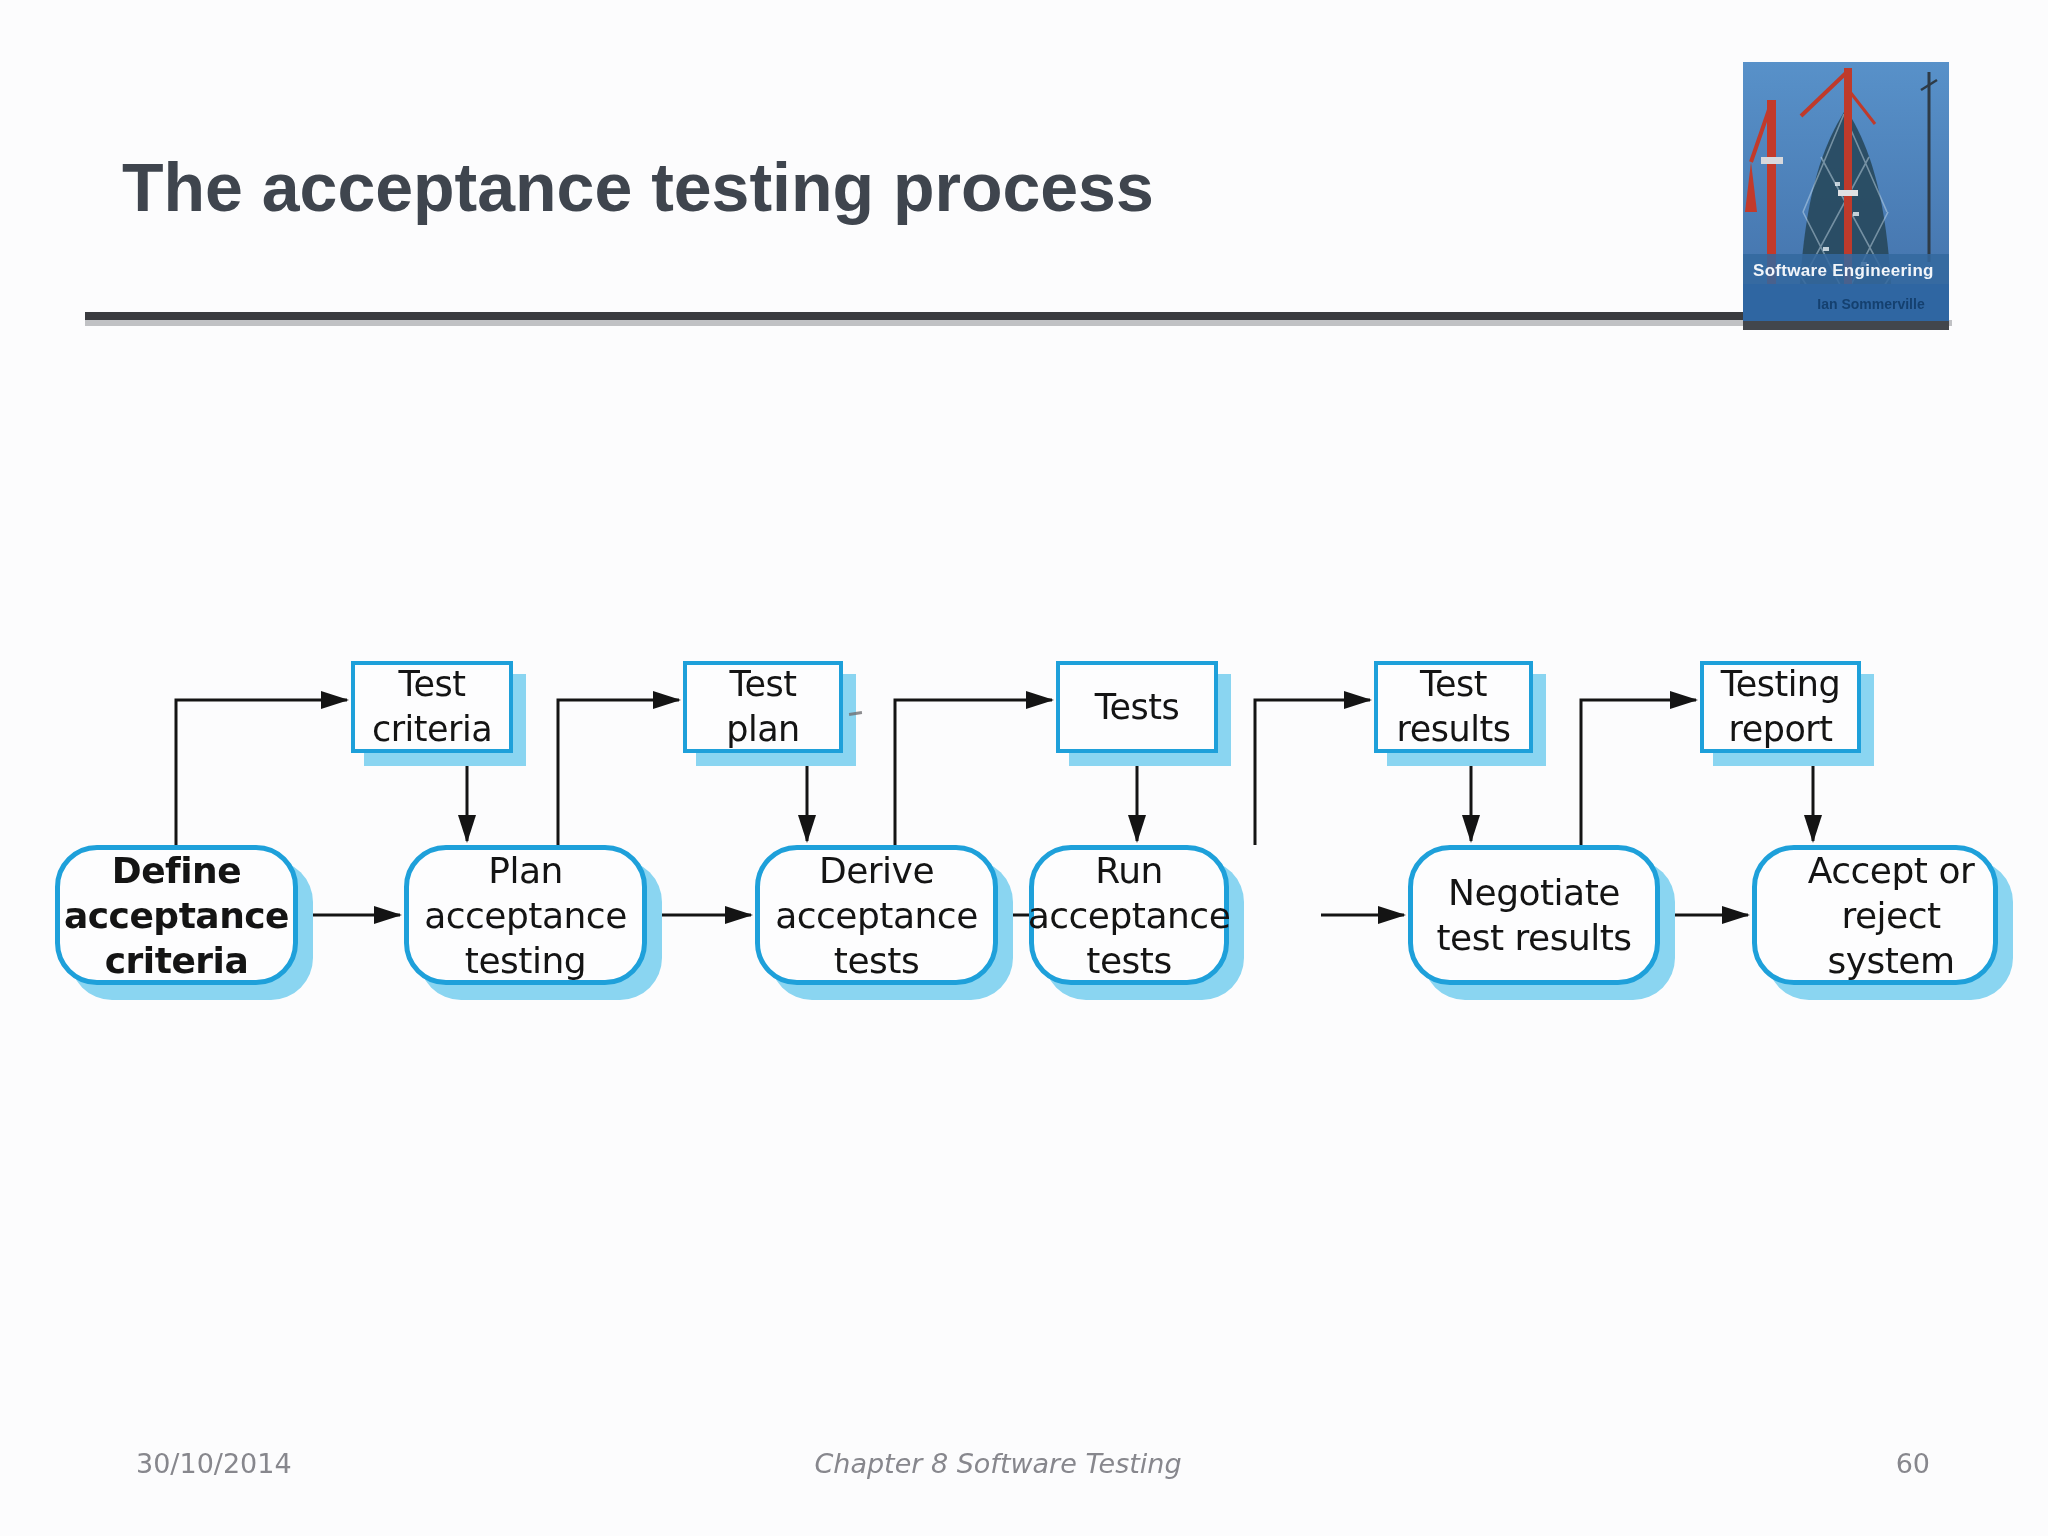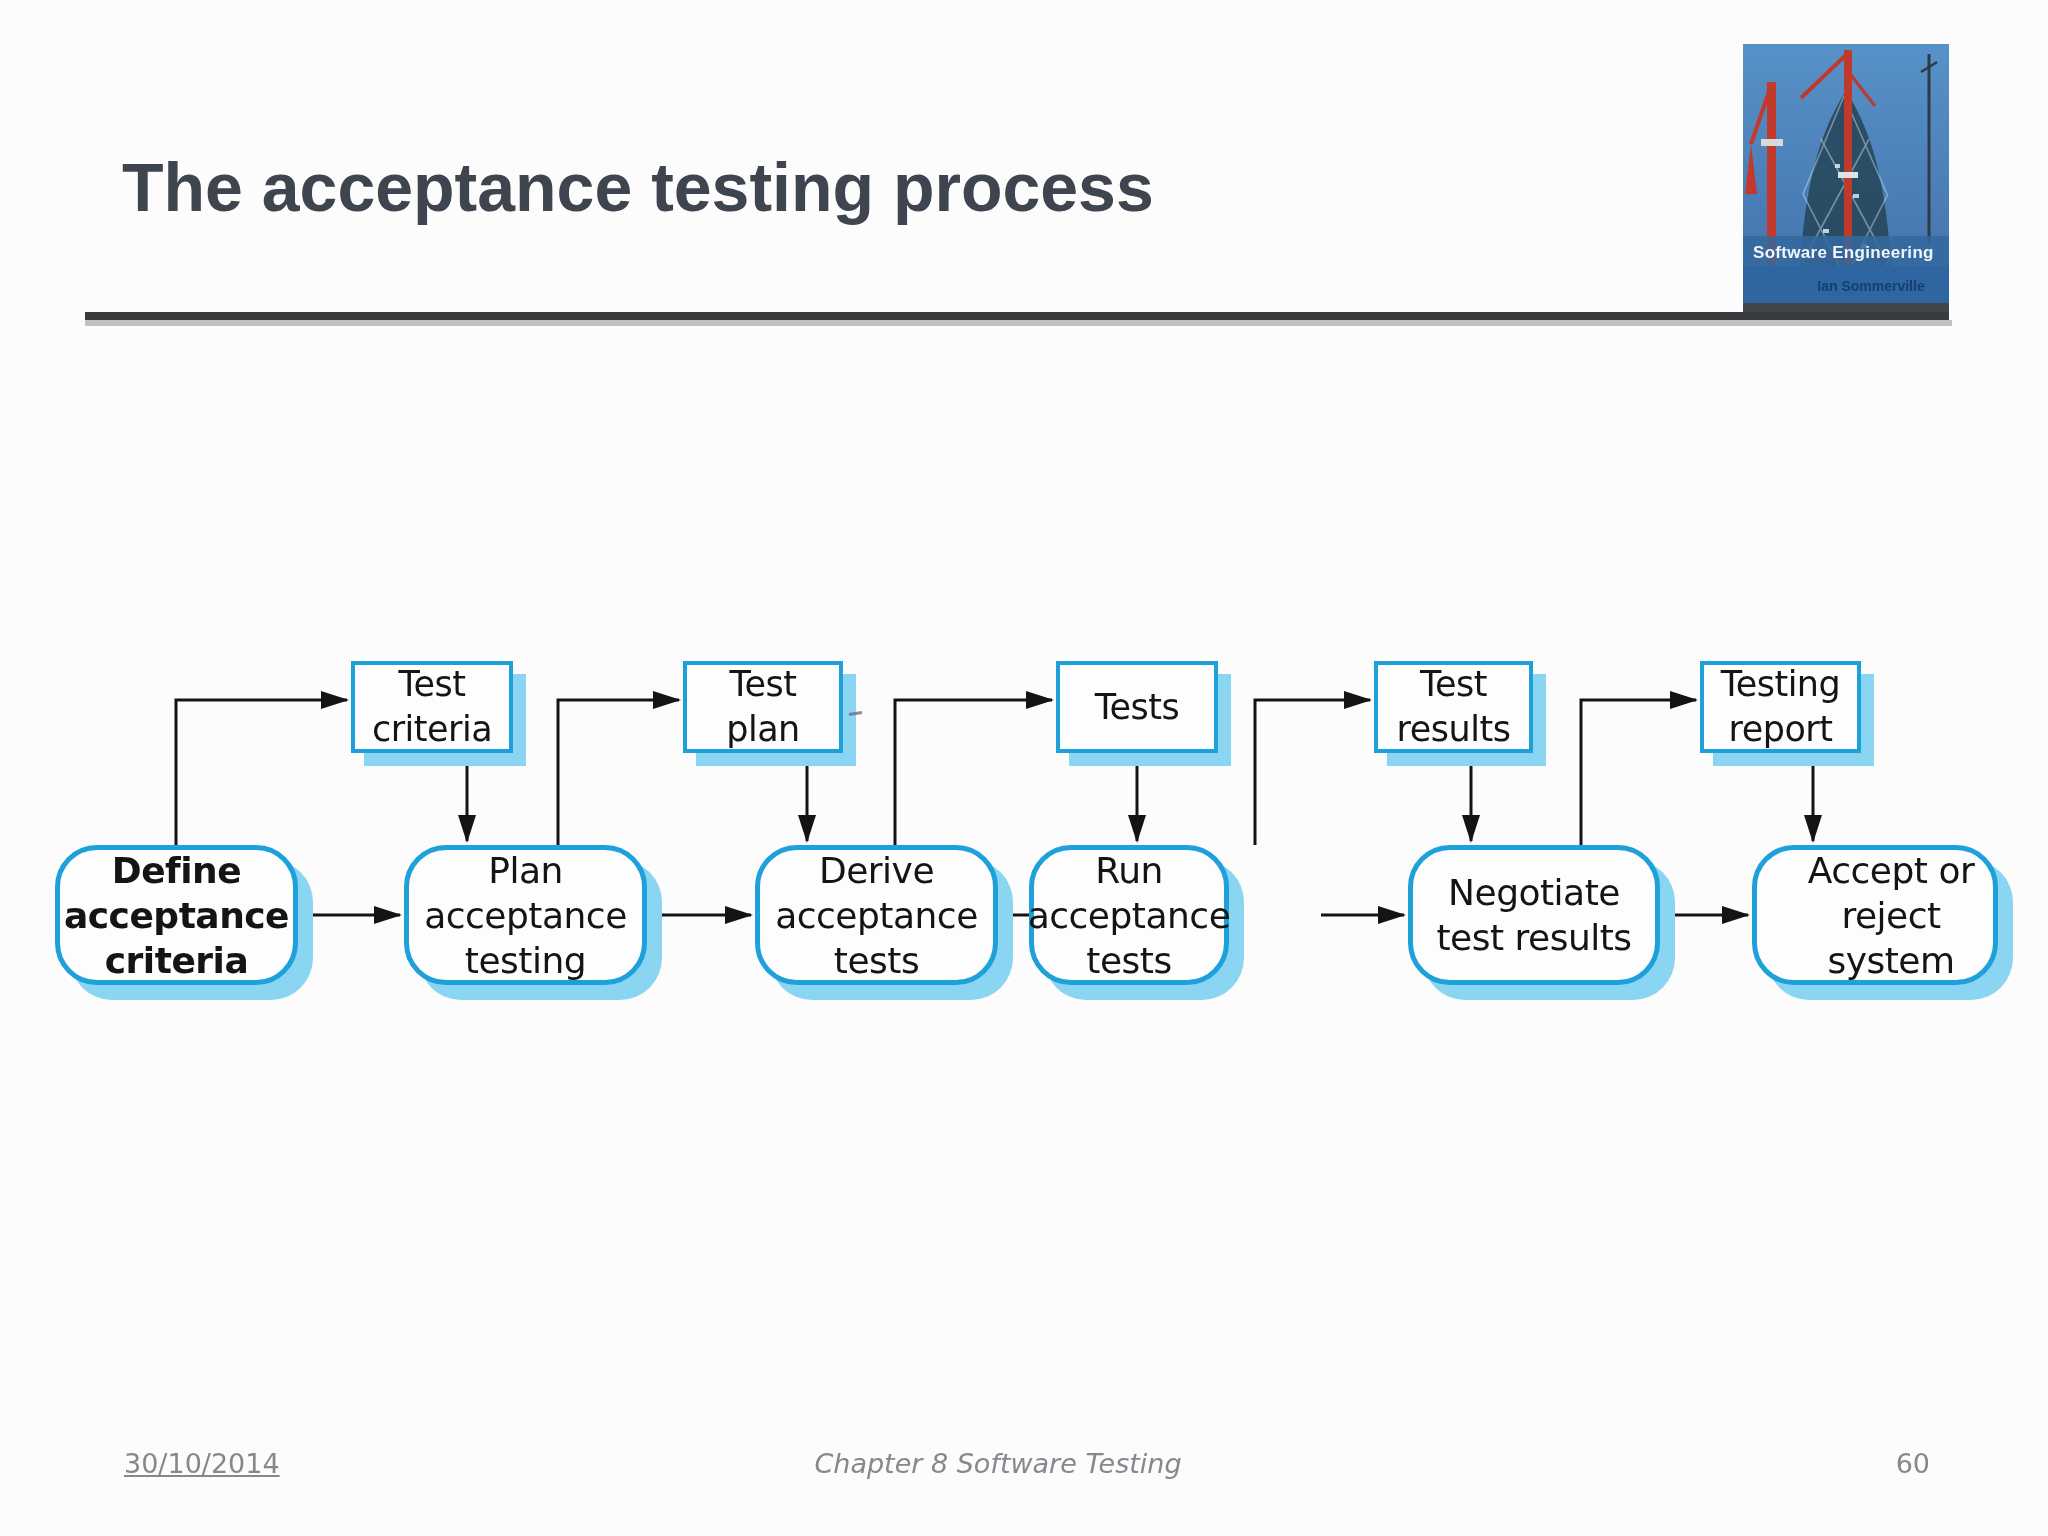--- a/index.html
+++ b/index.html
@@ -10,21 +10,21 @@
   }
   
   .title{
     position:absolute;left:122px;top:148px;margin:0;
     font-size:68px;font-weight:700;color:#3f454e;letter-spacing:0;
     font-family:"Liberation Sans",sans-serif;white-space:nowrap;text-align:center;
   }
   .rule-dark{position:absolute;left:85px;top:312px;width:1864px;height:8px;background:#3a3b3f;}
   .rule-light{position:absolute;left:85px;top:320px;width:1867px;height:6px;background:#b5b6ba;opacity:.85;}
   
-  .book-cover{position:absolute;left:1743px;top:44px;width:206px;height:268px;text-align:center;}
+  .book-cover{position:absolute;left:1743px;top:62px;width:206px;height:268px;text-align:center;}
   .book-cover svg{display:block;}
   
   .pnode{
     position:absolute;top:845px;height:140px;box-sizing:border-box;
     border:5px solid #1ea0da;border-radius:42px;background:#fdfdfe;
     box-shadow:15px 15px 0 0 #8ad5f1;
     display:flex;align-items:center;justify-content:center;text-align:center;
     white-space:pre-line;color:#141414;
     font-family:"DejaVu Sans","Liberation Sans",sans-serif;
     font-size:36px;line-height:45px;letter-spacing:-0.5px;
@@ -38,21 +38,21 @@
     font-family:"DejaVu Sans","Liberation Sans",sans-serif;
     font-size:35px;line-height:45px;letter-spacing:-0.5px;
   }
   .connectors{position:absolute;left:0;top:0;width:2048px;height:1536px;pointer-events:none;}
   .stray-mark{position:absolute;left:849px;top:712px;width:13px;height:3px;background:#6f6f73;transform:rotate(-8deg);opacity:.8;}
   
   .footer-text{
     position:absolute;top:1448px;font-size:27px;color:#87878d;
     font-family:"DejaVu Sans","Liberation Sans",sans-serif;white-space:nowrap;
   }
-  .footer-date{left:124px;text-decoration:underline;}
+  .footer-date{left:136px;}
   .footer-center{left:0;width:1996px;text-align:center;font-style:italic;}
   .footer-page{right:118px;}
 </style>
 </head>
 <body>
 
 <h1 class="title">The acceptance testing process</h1>
 <div class="rule-dark"></div>
 <div class="rule-light"></div>
 

